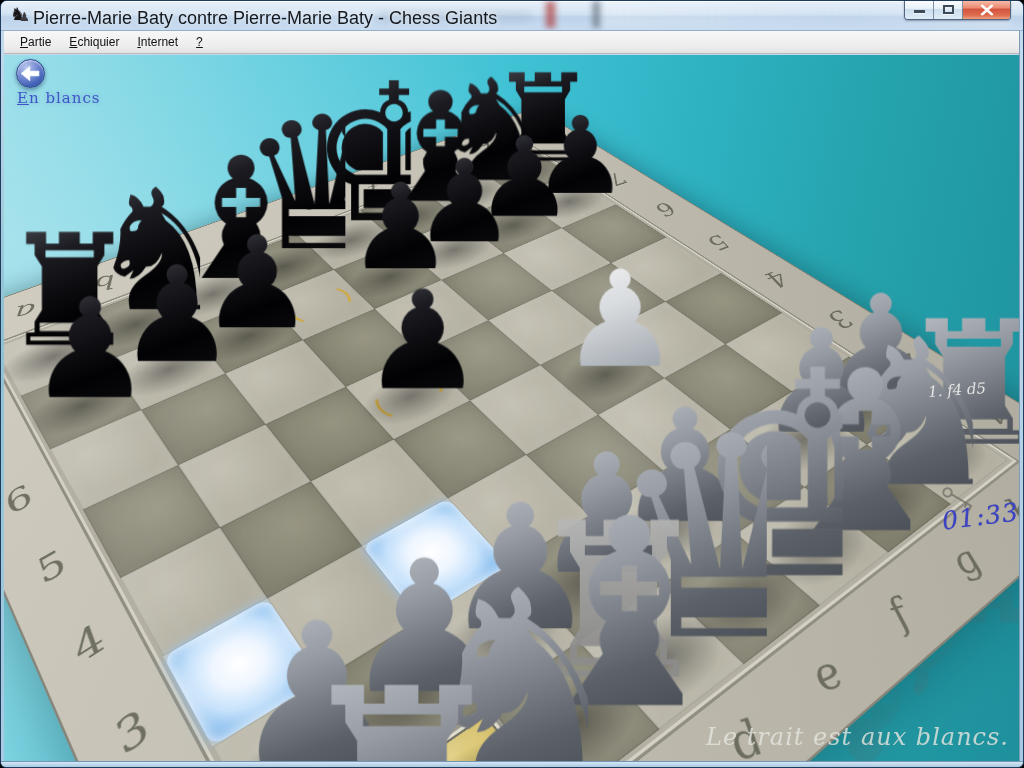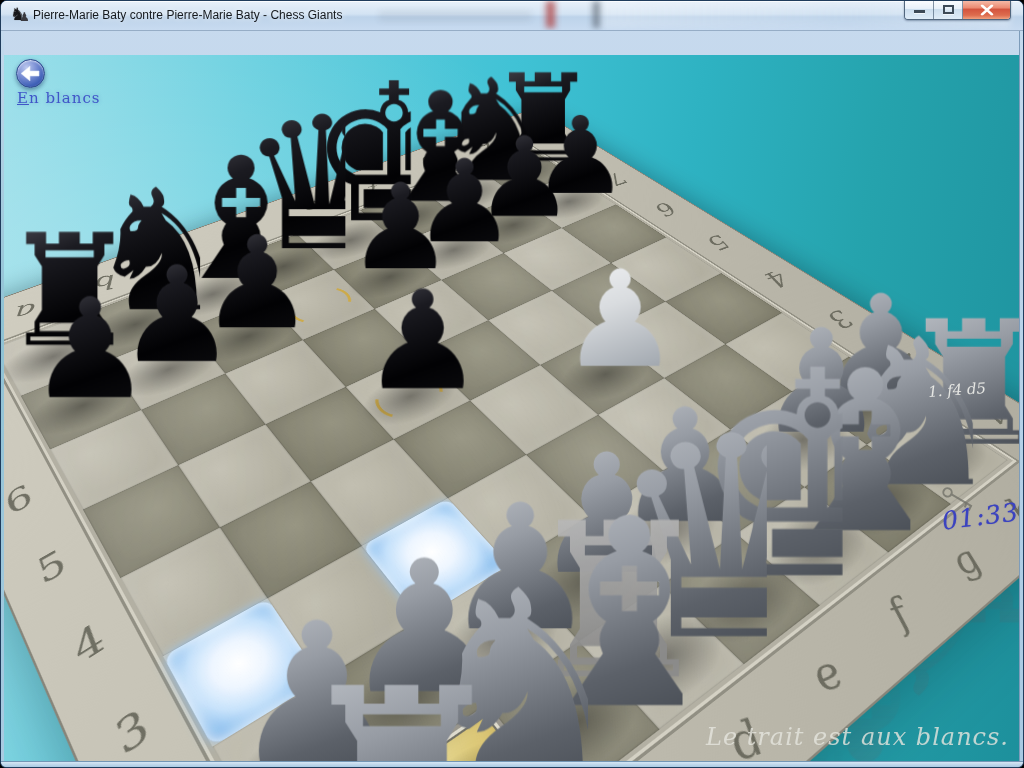--- a/index.html
+++ b/index.html
@@ -20,21 +20,21 @@
       top:8px; bottom:6px; }
   .blob-red  { left:545px; width:9px;  background:#b04a4a; opacity:.8; }
   .blob-dark { left:592px; width:7px;  background:#5a6470; opacity:.7; }
   .blob-pane { left:600px; width:410px; background:linear-gradient(90deg,rgba(255,255,255,.5),rgba(210,225,240,.25) 60%,rgba(255,255,255,.45)); opacity:.5; }
 
   .app-icon { position:absolute; left:9px; top:6px; width:18px; height:18px; }
   .app-icon .kn { position:absolute; left:0; top:-2px; font-size:17px; line-height:18px; color:#17171a;
                   font-family:"DejaVu Sans",sans-serif; text-shadow:0 0 1px #666; }
   .app-icon .pw { position:absolute; left:9px; top:3px; font-size:12px; line-height:14px; color:#3a3a40;
                   font-family:"DejaVu Sans",sans-serif; }
-  .win-title { position:absolute; left:32px; top:7px; font-size:12px; color:#15191d; white-space:nowrap;
+  .win-title { position:absolute; left:32px; top:7px; font-size:18px; color:#15191d; white-space:nowrap;
                text-shadow:0 0 6px rgba(255,255,255,.9); }
 
   .caption-group { position:absolute; top:-1px; right:12px; display:flex; height:20px;
                    border:1px solid #51667d; border-top:none; border-radius:0 0 4px 4px; overflow:hidden;
                    box-shadow:0 1px 2px rgba(30,50,80,.4); }
   .cap-btn { width:29px; height:100%; border:none; cursor:default; position:relative;
              border-right:1px solid rgba(81,102,125,.7);
              background:linear-gradient(180deg,#fdfeff 0%,#e7f0f9 45%,#ccdeee 50%,#dfecf8 100%); }
   .cap-btn:last-child { border-right:none; }
   .cap-close { width:47px;
@@ -153,20 +153,26 @@
         <span class="ic-max"></span>
       </button>
       <button class="cap-btn cap-close">
         <svg class="ic-close" viewBox="0 0 14 11">
           <path d="M2 1 L12 10 M12 1 L2 10" stroke="#fff" stroke-width="2.4" fill="none" stroke-linecap="round"></path>
         </svg>
       </button>
     </div>
   </div>
 
+  <div class="menubar">
+    <div class="menu-item"><span class="mkey">P</span><span>artie</span></div>
+    <div class="menu-item"><span class="mkey">E</span><span>chiquier</span></div>
+    <div class="menu-item"><span class="mkey">I</span><span>nternet</span></div>
+    <div class="menu-item"><span class="mkey">?</span><span></span></div>
+  </div>
 
   <div class="scene">
     <div class="board3d" id="board3d">
       <div class="squares" id="squares">
           <div class="square sq-light" style="left: 0px; top: 0px;"></div>
           <div class="square sq-dark" style="left: 110px; top: 0px;"></div>
           <div class="square sq-light" style="left: 220px; top: 0px;"></div>
           <div class="square sq-dark" style="left: 330px; top: 0px;"></div>
           <div class="square sq-light" style="left: 440px; top: 0px;"></div>
           <div class="square sq-dark" style="left: 550px; top: 0px;"></div>

